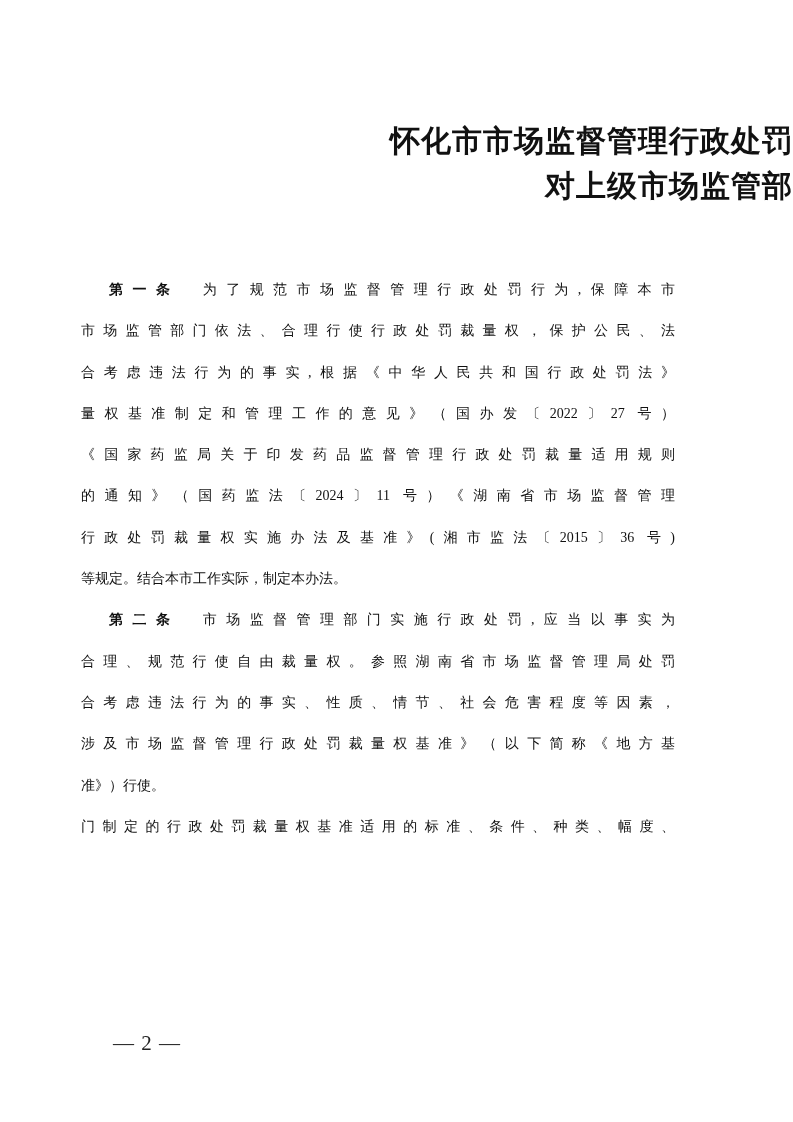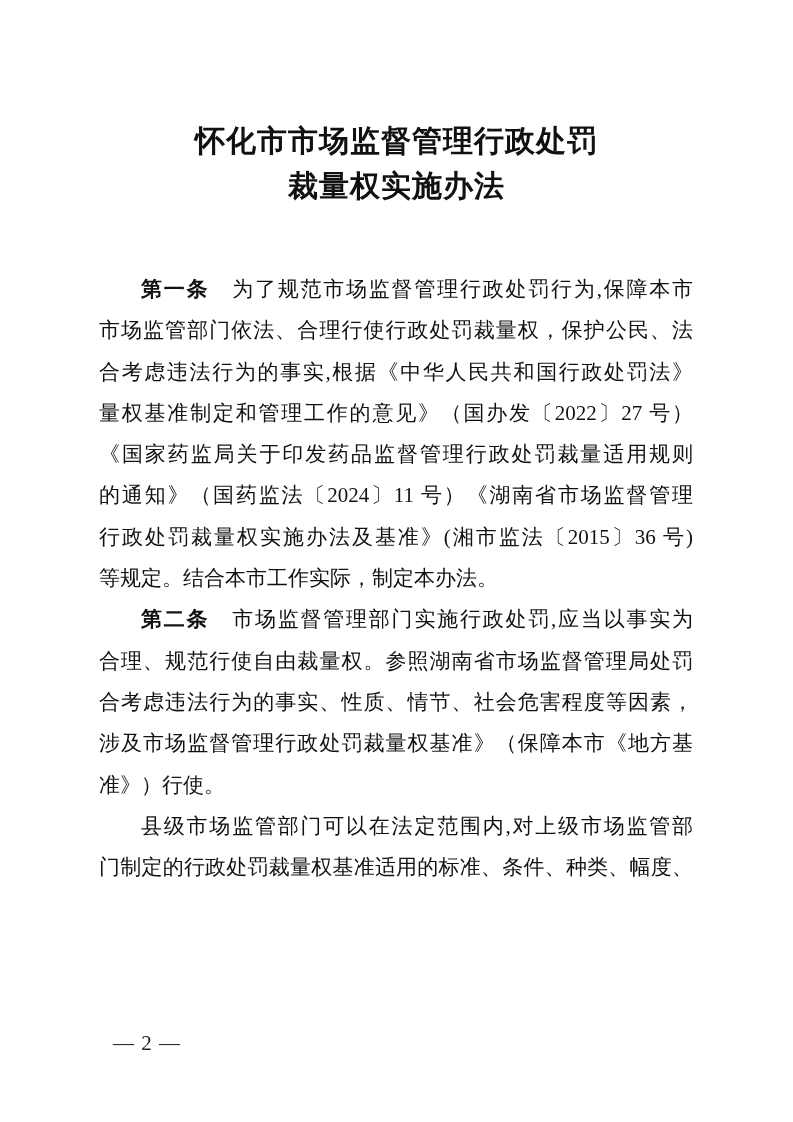--- a/index.html
+++ b/index.html
@@ -14,32 +14,32 @@
     background: #ffffff;
     overflow: hidden;
     font-family: "Liberation Serif", "DejaVu Serif", serif;
     color: #111111;
   }
   .title-block {
     position: absolute;
     top: 118px;
     left: 0;
     right: 0;
-    text-align: center;
+    text-align: right;
     font-weight: bold;
     font-size: 30px;
     line-height: 45px;
     letter-spacing: 1px;
   }
   .body-block {
     position: absolute;
     top: 269px;
-    left: 99px;
+    left: 81px;
     width: 594px;
-    font-size: 21px;
+    font-size: 14px;
     line-height: 41.3px;
   }
   .paragraph {
     margin: 0;
   }
   .line {
     text-align: justify;
     text-align-last: justify;
     white-space: normal;
   }
@@ -62,42 +62,41 @@
     color: #222222;
   }
 </style>
 </head>
 <body>
 
 <div class="page">
 
   <div class="title-block">
     <div>怀化市市场监督管理行政处罚</div>
-    <div>裁量权实施办法</div>
+    <div>对上级市场监管部</div>
   </div>
 
   <div class="body-block">
       <div class="paragraph">
         <div class="line indent"><b>第一条</b>　为了规范市场监督管理行政处罚行为,保障本市</div>
         <div class="line">市场监管部门依法、合理行使行政处罚裁量权，保护公民、法</div>
         <div class="line">合考虑违法行为的事实,根据《中华人民共和国行政处罚法》</div>
         <div class="line">量权基准制定和管理工作的意见》（国办发〔2022〕27 号）</div>
         <div class="line">《国家药监局关于印发药品监督管理行政处罚裁量适用规则</div>
         <div class="line">的通知》（国药监法〔2024〕11 号）《湖南省市场监督管理</div>
         <div class="line">行政处罚裁量权实施办法及基准》(湘市监法〔2015〕36 号)</div>
         <div class="line para-end">等规定。结合本市工作实际，制定本办法。</div>
       </div>
       <div class="paragraph">
         <div class="line indent"><b>第二条</b>　市场监督管理部门实施行政处罚,应当以事实为</div>
         <div class="line">合理、规范行使自由裁量权。参照湖南省市场监督管理局处罚</div>
         <div class="line">合考虑违法行为的事实、性质、情节、社会危害程度等因素，</div>
-        <div class="line">涉及市场监督管理行政处罚裁量权基准》（保障本市《地方基</div>
+        <div class="line">涉及市场监督管理行政处罚裁量权基准》（以下简称《地方基</div>
         <div class="line para-end">准》）行使。</div>
       </div>
       <div class="paragraph">
-        <div class="line indent">县级市场监管部门可以在法定范围内,对上级市场监管部</div>
         <div class="line">门制定的行政处罚裁量权基准适用的标准、条件、种类、幅度、</div>
       </div>
     </div>
 
   <div class="footer">— 2 —</div>
 
 </div>
 
 </body></html>

